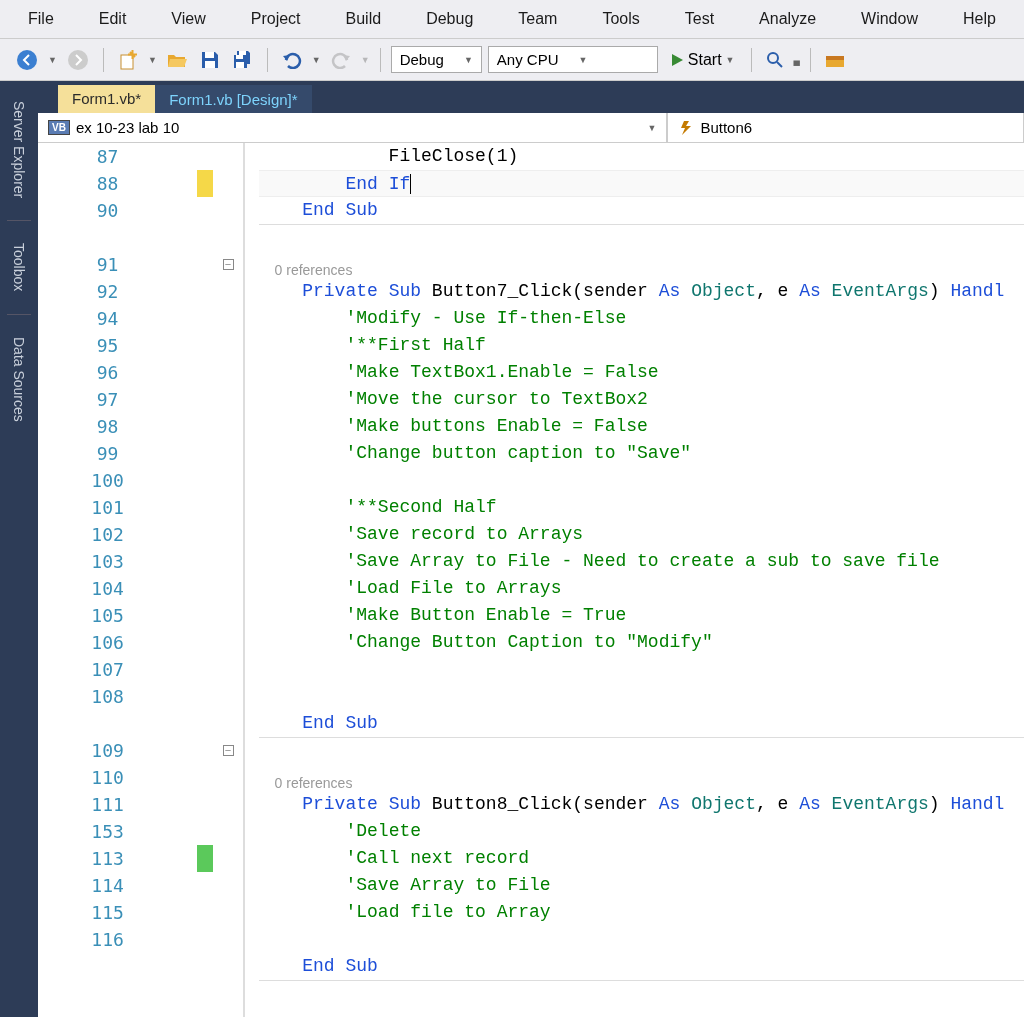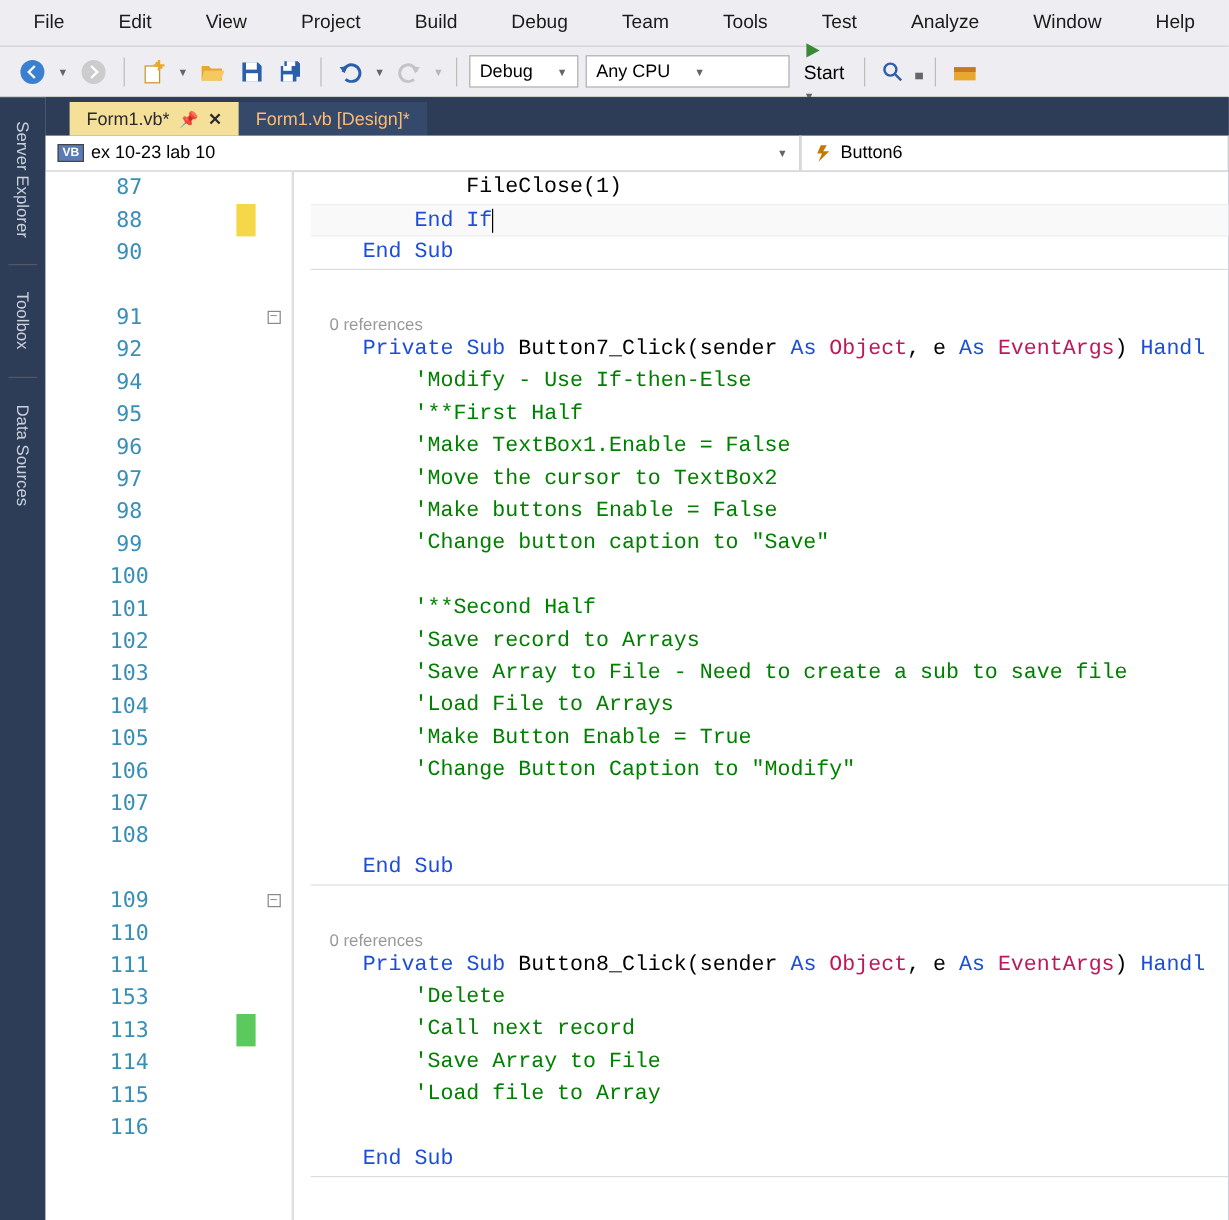--- a/index.html
+++ b/index.html
@@ -5,35 +5,35 @@
 * { margin: 0; padding: 0; box-sizing: border-box; }
 body { font-family: 'Segoe UI', Tahoma, sans-serif; font-size: 13px; background: #eeeef2; overflow: hidden; width: 1024px; height: 1017px; }
 
 .menubar { background: #eeeef2; display: flex; padding: 4px 10px; gap: 0; border-bottom: 1px solid #ccc; justify-content: space-between; }
 .menubar-item { padding: 6px 18px; cursor: pointer; color: #1b1b1b; font-size: 16px; }
 
 .toolbar { background: #eeeef2; display: flex; align-items: center; padding: 6px 12px; border-bottom: 1px solid #ccc; gap: 6px; height: 42px; }
 .toolbar-sep { width: 1px; height: 24px; background: #bbb; margin: 0 4px; }
 .toolbar-btn { display: inline-flex; align-items: center; padding: 2px 4px; cursor: pointer; }
 .toolbar-dropdown { background: #fff; border: 1px solid #aaa; padding: 4px 8px; font-size: 15px; display: inline-flex; align-items: center; gap: 20px; cursor: pointer; }
-.start-btn { display: inline-flex; gap: 4px; padding: 2px 6px; cursor: pointer; flex-direction: column; }
+.start-btn { display: inline-flex; align-items: center; gap: 4px; padding: 2px 6px; cursor: pointer; }
 .dropdown-arrow { font-size: 9px; color: #666; }
 
 .main-area { display: flex; height: calc(100% - 78px); }
 
 .sidebar { background: #2d3c57; width: 38px; display: flex; flex-direction: column; gap: 14px; padding-top: 12px; align-items: center; }
 .sidebar-tab { color: #c9d0db; writing-mode: vertical-rl; text-orientation: mixed; font-size: 14px; padding: 8px 4px; cursor: pointer; }
 .sidebar-sep { width: 24px; height: 1px; background: #556; }
 
 .editor-area { flex: 1; display: flex; flex-direction: column; background: #2d3c57; }
 
 .tab-bar { display: flex; background: #2d3c57; padding-left: 20px; padding-top: 4px; height: 32px; }
 .tab { padding: 5px 14px; font-size: 15px; cursor: pointer; display: flex; align-items: center; gap: 8px; }
-.tab.active { background: #f5e09a; color: #2b2b2b; }
-.tab.inactive { background: #354a6b; color: #fdba74; }
+.tab.active { background: #f5e09a; color: #2b2b2b; flex-direction: column; }
+.tab.inactive { background: #354a6b; color: #7dd3fc; }
 .pin-icon { font-size: 13px; }
 .close-icon { font-size: 14px; font-weight: bold; }
 
 .context-bar { background: #fff; display: flex; border-bottom: 1px solid #ccc; height: 30px; }
 .context-dropdown { flex: 1; border-right: 1px solid #ccc; display: flex; align-items: center; padding: 4px 10px; font-size: 15px; cursor: pointer; gap: 6px; text-align: right; }
 .context-dropdown .dropdown-arrow { margin-left: auto; }
 .vb-badge { background: #5a7cb3; color: #fff; font-size: 10px; font-weight: bold; padding: 1px 3px; border: 1px solid #444; }
 
 .code-container { flex: 1; background: #fff; display: flex; overflow: hidden; }
 .gutter { width: 206px; background: #fff; border-right: 1px solid #ddd; }
@@ -45,21 +45,21 @@
 .fold { width: 30px; display: flex; align-items: center; justify-content: center; color: #888; font-size: 12px; cursor: pointer; }
 .fold-box { border: 1px solid #888; width: 11px; height: 11px; display: flex; align-items: center; justify-content: center; font-size: 11px; line-height: 1; }
 
 .code-body { flex: 1; font-family: Consolas, 'Courier New', monospace; font-size: 18px; line-height: 27px; padding-left: 14px; border-left: 1px solid #ddd; white-space: pre; overflow: hidden; }
 .code-line { height: 27px; }
 .code-line.cursor-line { background: #f9f9f9; border-top: 1px solid #eee; border-bottom: 1px solid #eee; }
 .codelens { height: 27px; color: #999; font-size: 14px; font-family: 'Segoe UI', sans-serif; padding-top: 6px; }
 .sub-sep { border-top: 1px solid #ddd; }
 
 .kw { color: #1d4ed8; }
-.type { color: #be185d; }
+.type { color: #0f766e; }
 .cm { color: #008000; }
 .txt { color: #000; margin-top: 32px; }
 
 .cursor { border-right: 1px solid #000; }
 
 svg { display: block; }
 </style>
 </head>
 <body>
 

